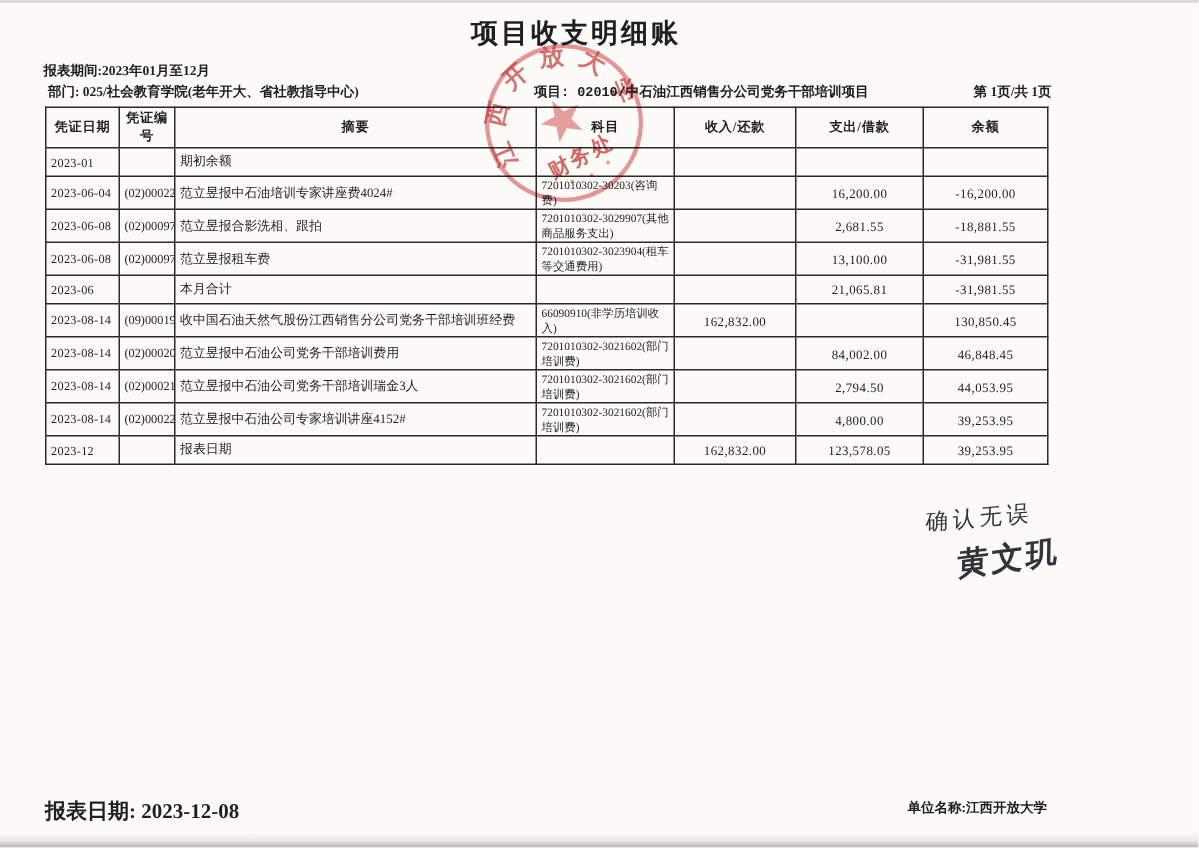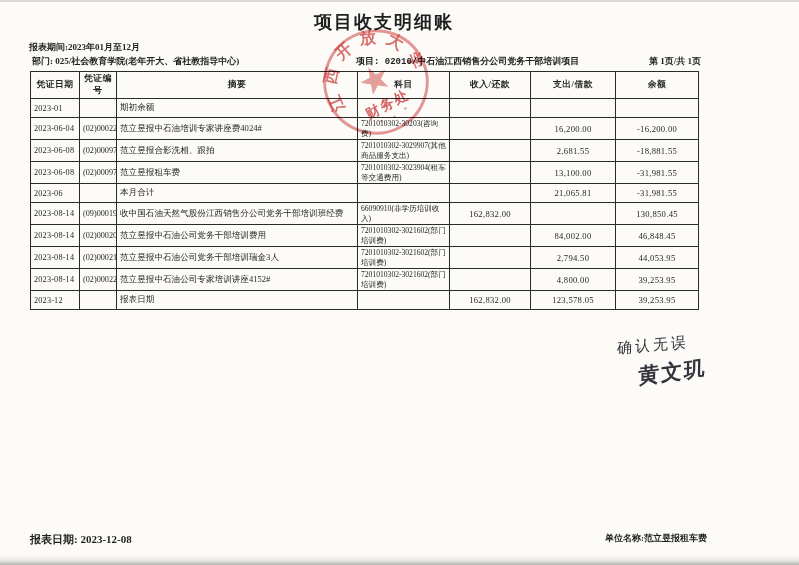--- a/index.html
+++ b/index.html
@@ -65,21 +65,21 @@
     font-size: 15px; font-weight: 500;
     transform: rotate(-5deg) skewX(-6deg);
     letter-spacing: 3px;
   }
   .hw-signature {
     top: 358px; left: 638px;
     font-size: 21px; font-weight: 600;
     transform: rotate(-7deg) skewX(-8deg);
     letter-spacing: 2px;
   }
-  .footer-left  { top: 532px; left: 30px;  font-size: 11px; font-weight: 600; }
+  .footer-left  { top: 532px; left: 30px;  font-size: 14px; font-weight: 600; }
   .footer-right { top: 532px; left: 605px; font-size: 9px; font-weight: 600; }
 
   .scan-edge-top {
     top: 0; left: 0; width: 799px; height: 2px;
     background: rgba(120,120,120,0.25);
   }
   .scan-edge-bottom {
     bottom: 0; left: 0; width: 799px; height: 10px;
     background: linear-gradient(to bottom, rgba(140,140,140,0) 0%, rgba(140,140,140,0.18) 55%, rgba(110,110,110,0.5) 100%);
   }
@@ -223,15 +223,15 @@
     <circle cx="51.3" cy="102.6" r="1.3" fill="rgba(204,52,52,0.5)"></circle>
     <circle cx="65" cy="105" r="1.3" fill="rgba(204,52,52,0.5)"></circle>
     <circle cx="78.7" cy="102.6" r="1.3" fill="rgba(204,52,52,0.5)"></circle>
   </g>
 </svg>
 
 <div class="abs handwriting hw-note">确认无误</div>
 <div class="abs handwriting hw-signature">黄文玑</div>
 
 <div class="abs footer-left">报表日期: 2023-12-08</div>
-<div class="abs footer-right">单位名称:范立昱报租车费</div>
+<div class="abs footer-right">单位名称:江西开放大学</div>
 
 <div class="abs scan-edge-bottom"></div>
 
 </body></html>

